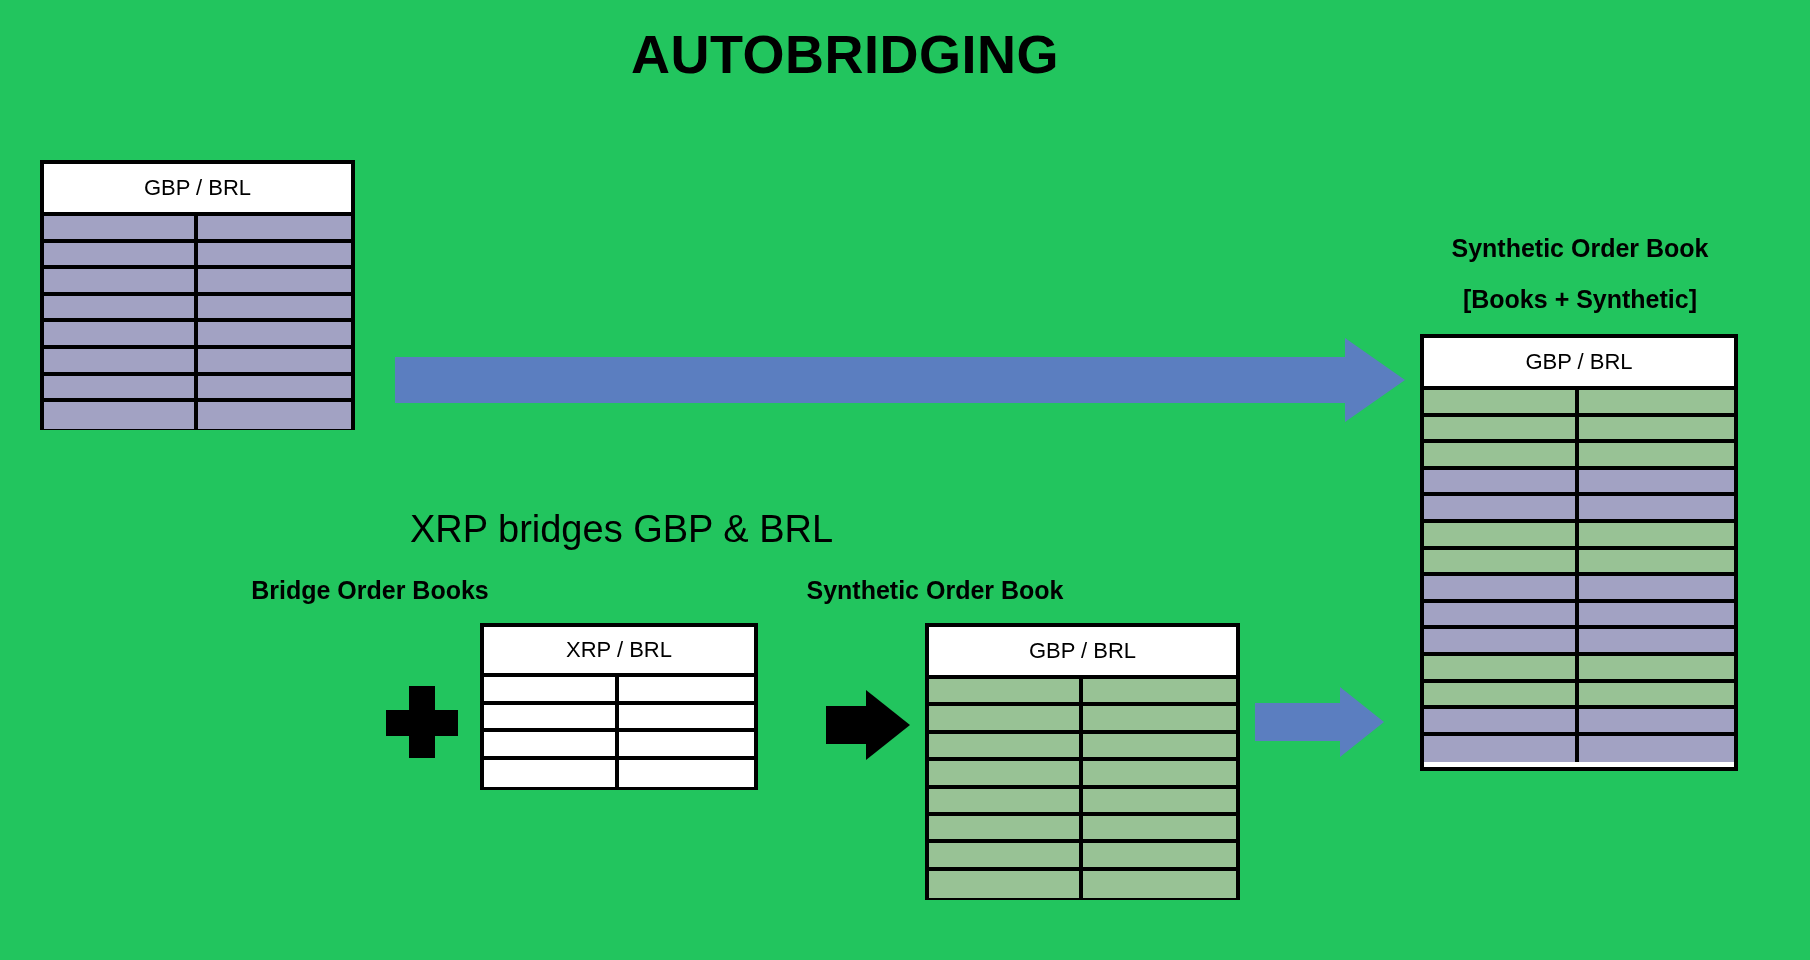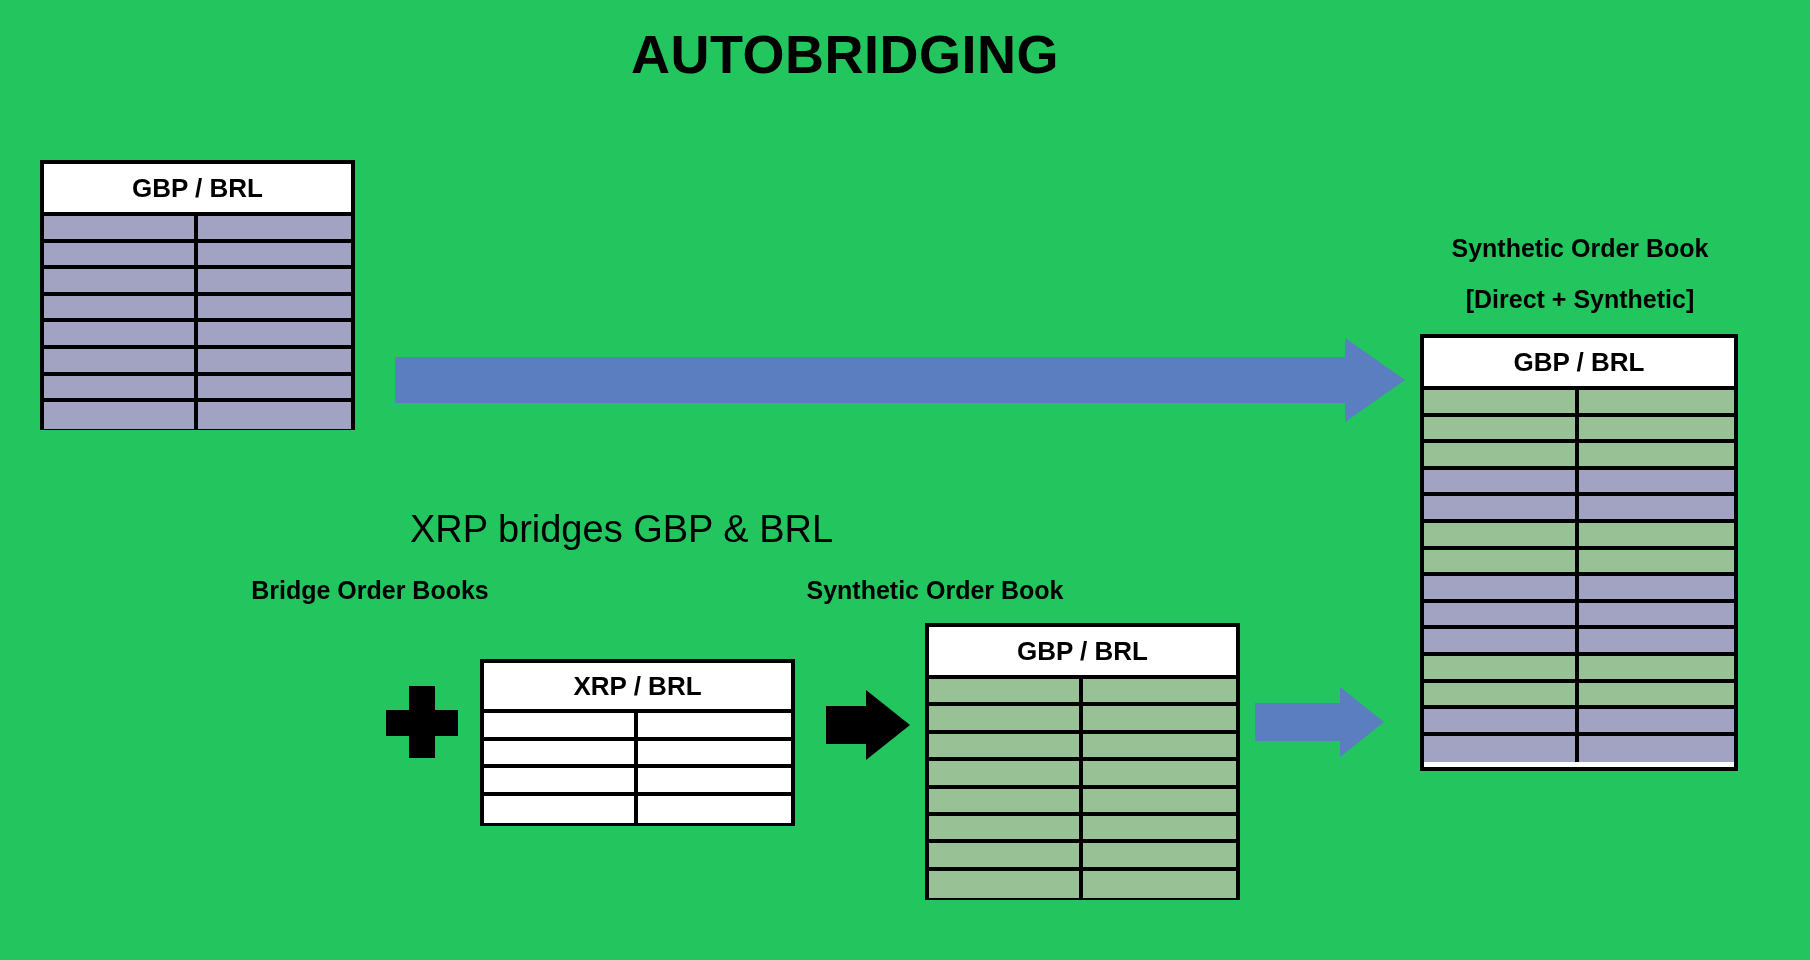--- a/index.html
+++ b/index.html
@@ -55,22 +55,22 @@
   .book {
     position: absolute;
     box-sizing: border-box;
     border: 4px solid #000000;
     background: #ffffff;
   }
   .book-header {
     box-sizing: border-box;
     width: 100%;
     text-align: center;
-    font-size: 26px;
-    font-weight: bold;
+    font-size: 22px;
+    font-weight: normal;
     background: #ffffff;
     border-bottom: 4px solid #000000;
     display: flex;
     align-items: center;
     justify-content: center;
   }
   .book-rows { display: block; width: 100%; }
   .book-row {
     display: flex;
     width: 100%;
@@ -168,21 +168,21 @@
         </div>
       </div>
   </div>
 
   <div>
     <div class="arrow-shaft" style="left:395px; top:357px; width:950px; height:46px;"></div>
     <div class="arrow-head" style="left:1345px; top:338px; border-width:42px 0 42px 60px; border-left-color:#5b7ec0;"></div>
   </div>
 
   <div class="caption center" style="left:1390px; top:232px; width:380px;">Synthetic Order Book</div>
-  <div class="caption center" style="left:1390px; top:283px; width:380px;">[Direct + Synthetic]</div>
+  <div class="caption center" style="left:1390px; top:283px; width:380px;">[Books + Synthetic]</div>
 
   <div class="book" id="combined-book" style="left:1420px; top:334px; width:318px; height:437px;">
     <div class="book-header" style="height:52px;">GBP / BRL</div>
     <div class="book-rows" id="combined-book-rows">
         <div class="book-row" style="height: 26.6px;">
           <div class="book-cell fill-green"></div>
           <div class="book-cell fill-green"></div>
         </div>
         <div class="book-row" style="height: 26.6px;">
           <div class="book-cell fill-green"></div>
@@ -242,21 +242,21 @@
   <div class="subhead" style="left:410px; top:505px;">XRP bridges GBP &amp; BRL</div>
 
   <div class="caption center" style="left:180px; top:574px; width:380px;">Bridge Order Books</div>
 
 
   <div class="plus" style="left:386px; top:686px; width:72px; height:72px;">
     <div class="bar-h" style="left:0; top:24px; width:72px; height:26px;"></div>
     <div class="bar-v" style="left:23px; top:0; width:26px; height:72px;"></div>
   </div>
 
-  <div class="book" id="bridge-book-1" style="left:480px; top:623px; width:315px; height:167px;margin-top:36px;">
+  <div class="book" id="bridge-book-1" style="left:480px; top:623px; width:278px; height:167px;">
     <div class="book-header" style="height:50px;">XRP / BRL</div>
     <div class="book-rows" id="bridge-book-1-rows">
         <div class="book-row" style="height: 27.5px;">
           <div class="book-cell fill-white"></div>
           <div class="book-cell fill-white"></div>
         </div>
         <div class="book-row" style="height: 27.5px;">
           <div class="book-cell fill-white"></div>
           <div class="book-cell fill-white"></div>
         </div>

